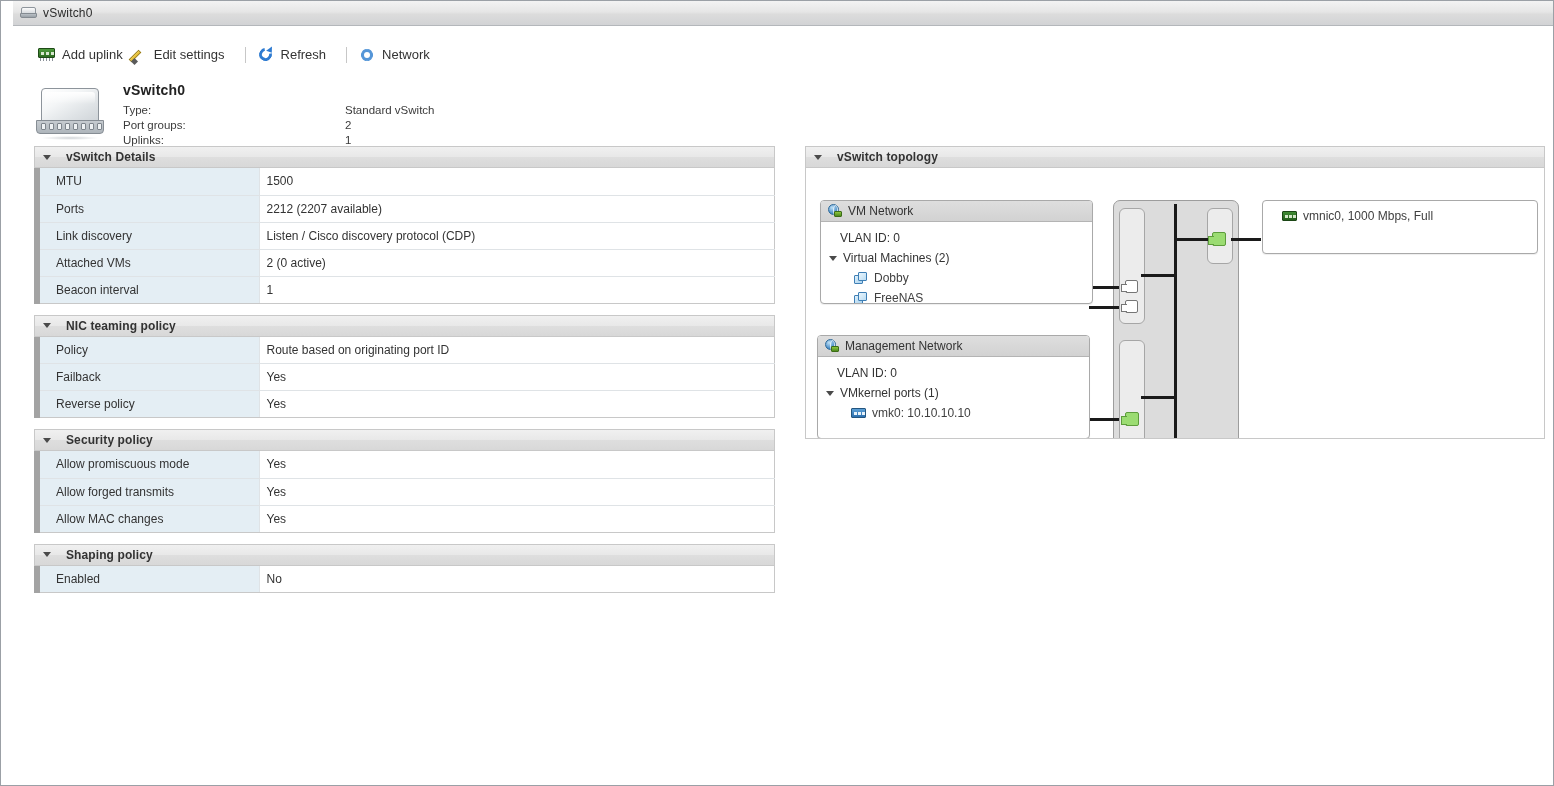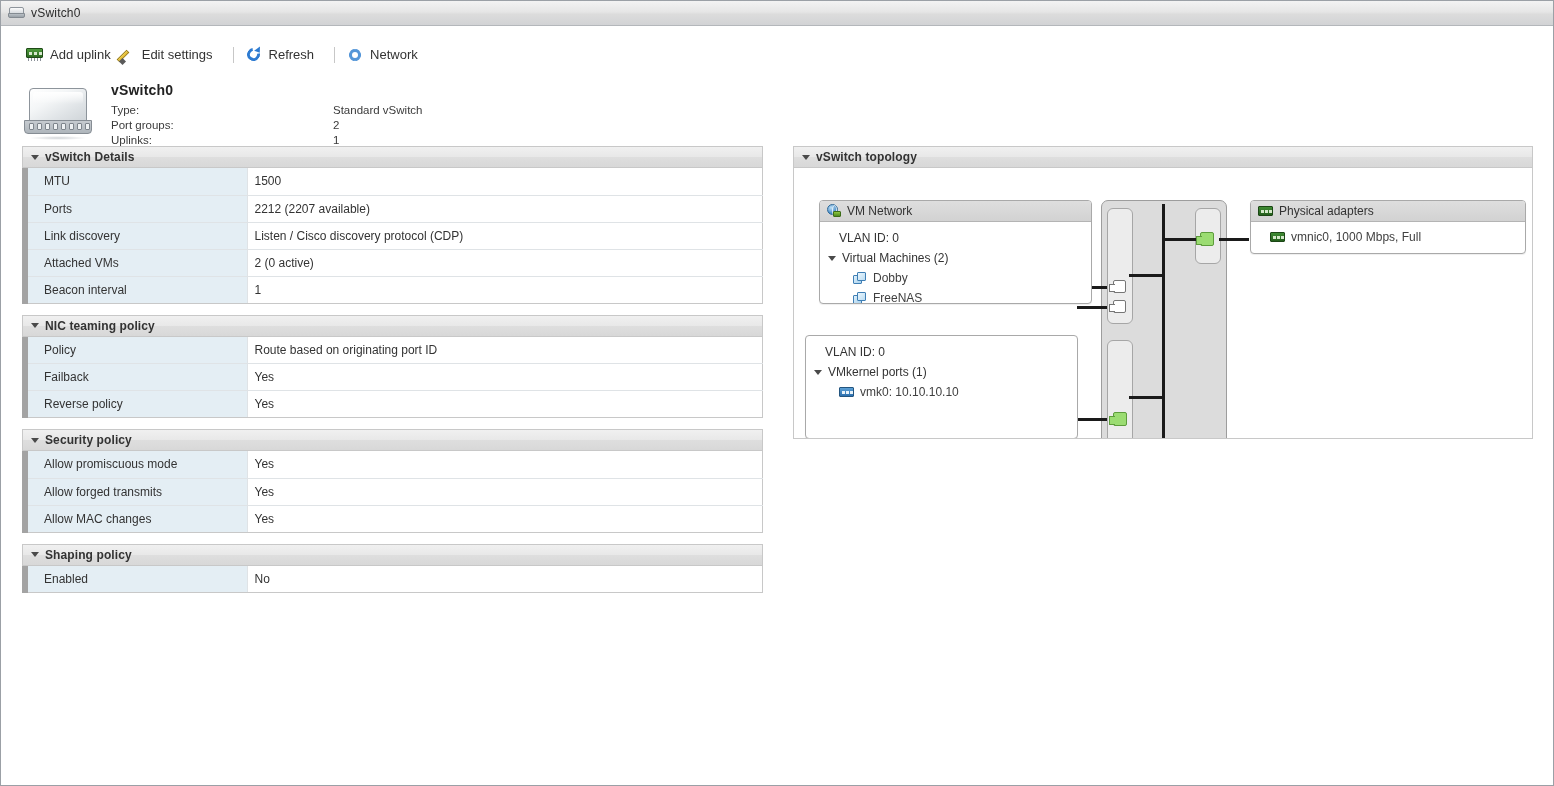--- a/index.html
+++ b/index.html
@@ -12,20 +12,21 @@
     font-size: 12px;
     color: #333333;
   }
 
   #window {
     position: relative;
     width: 1554px; height: 786px;
     background: #ffffff;
     border: 1px solid #9ba0a6;
     overflow: hidden;
+    padding-left: 12px;
   }
 
   
   #titlebar {
     height: 25px;
     background: linear-gradient(to bottom, #f3f3f3 0%, #e6e6e6 45%, #dcdcdc 55%, #d2d3d5 100%);
     border-bottom: 1px solid #b4b7bb;
     display: flex;
     align-items: center;
     padding-left: 7px;
@@ -235,21 +236,21 @@
   }
 
   .section { margin-bottom: 11px; }
   .section-header {
     height: 22px;
     background: linear-gradient(to bottom, #f0f0f0 0%, #e8e8e8 50%, #dedede 51%, #d8d8d8 100%);
     border: 1px solid #c8c8c8;
     display: flex;
     align-items: center;
     padding-left: 8px;
-    gap: 6px;
+    gap: 15px;
     cursor: pointer;
     user-select: none;
   }
   .tri {
     width: 0; height: 0;
     border-left: 4.5px solid transparent;
     border-right: 4.5px solid transparent;
     border-top: 5px solid #4a4a4a;
   }
   .section-title {
@@ -669,21 +670,21 @@
             <div class="port-green" style="left:12px; top:212px;"></div>
             <div class="port-green" style="left:99px; top:32px;"></div>
           </div>
 
           <div class="sg-wire" style="left:283px; top:118px; width:30px;"></div>
           <div class="sg-wire" style="left:283px; top:138px; width:30px;"></div>
           <div class="sg-wire" style="left:283px; top:250px; width:30px;"></div>
 
           <div class="sg-wire" style="left:425px; top:70px; width:30px;"></div>
 
-          <div class="topo-box" style="left:25px; top:32px; width:273px; height:104px;">
+          <div class="topo-box" style="left:14px; top:32px; width:273px; height:104px;">
             <div class="topo-box-head">
               <span class="ic-net">
                 <span class="globe"></span>
                   <span class="plug"></span>
               </span>
               <span>VM Network</span>
             </div>
             <div class="topo-box-body">
               <div class="topo-line indent1">
                 <span>VLAN ID: 0</span>
@@ -703,44 +704,45 @@
                 <span class="ic-vm">
                     <span class="b1"></span>
                     <span class="b2"></span>
                   </span>
                 <span class="link">FreeNAS</span>
               </div>
             </div>
           </div>
 
           <div class="topo-box" style="left:11px; top:167px; width:273px; height:104px;">
+            <div class="topo-box-head">
+              <span class="ic-net">
+                <span class="globe"></span>
+                  <span class="plug"></span>
+              </span>
+              <span>Management Network</span>
+            </div>
             <div class="topo-box-body">
               <div class="topo-line indent1">
                 <span>VLAN ID: 0</span>
               </div>
               <div class="topo-line">
                 <span class="tri-sm"></span>
                 <span>VMkernel ports (1)</span>
               </div>
               <div class="topo-line indent2">
                 <span class="ic-vmk">
                     <span class="card"></span>
                   </span>
                 <span class="link">vmk0: 10.10.10.10</span>
               </div>
             </div>
           </div>
 
           <div class="topo-box" style="left:456px; top:32px; width:276px; height:54px;">
-            <div class="topo-box-head">
-              <span class="ic-nic">
-                  <span class="card"></span>
-                </span>
-              <span>Physical adapters</span>
-            </div>
             <div class="topo-box-body" style="padding-top:5px;">
               <div class="topo-line indent1">
                 <span class="ic-nic">
                     <span class="card"></span>
                   </span>
                 <span class="link">vmnic0, 1000 Mbps, Full</span>
               </div>
             </div>
           </div>
 

